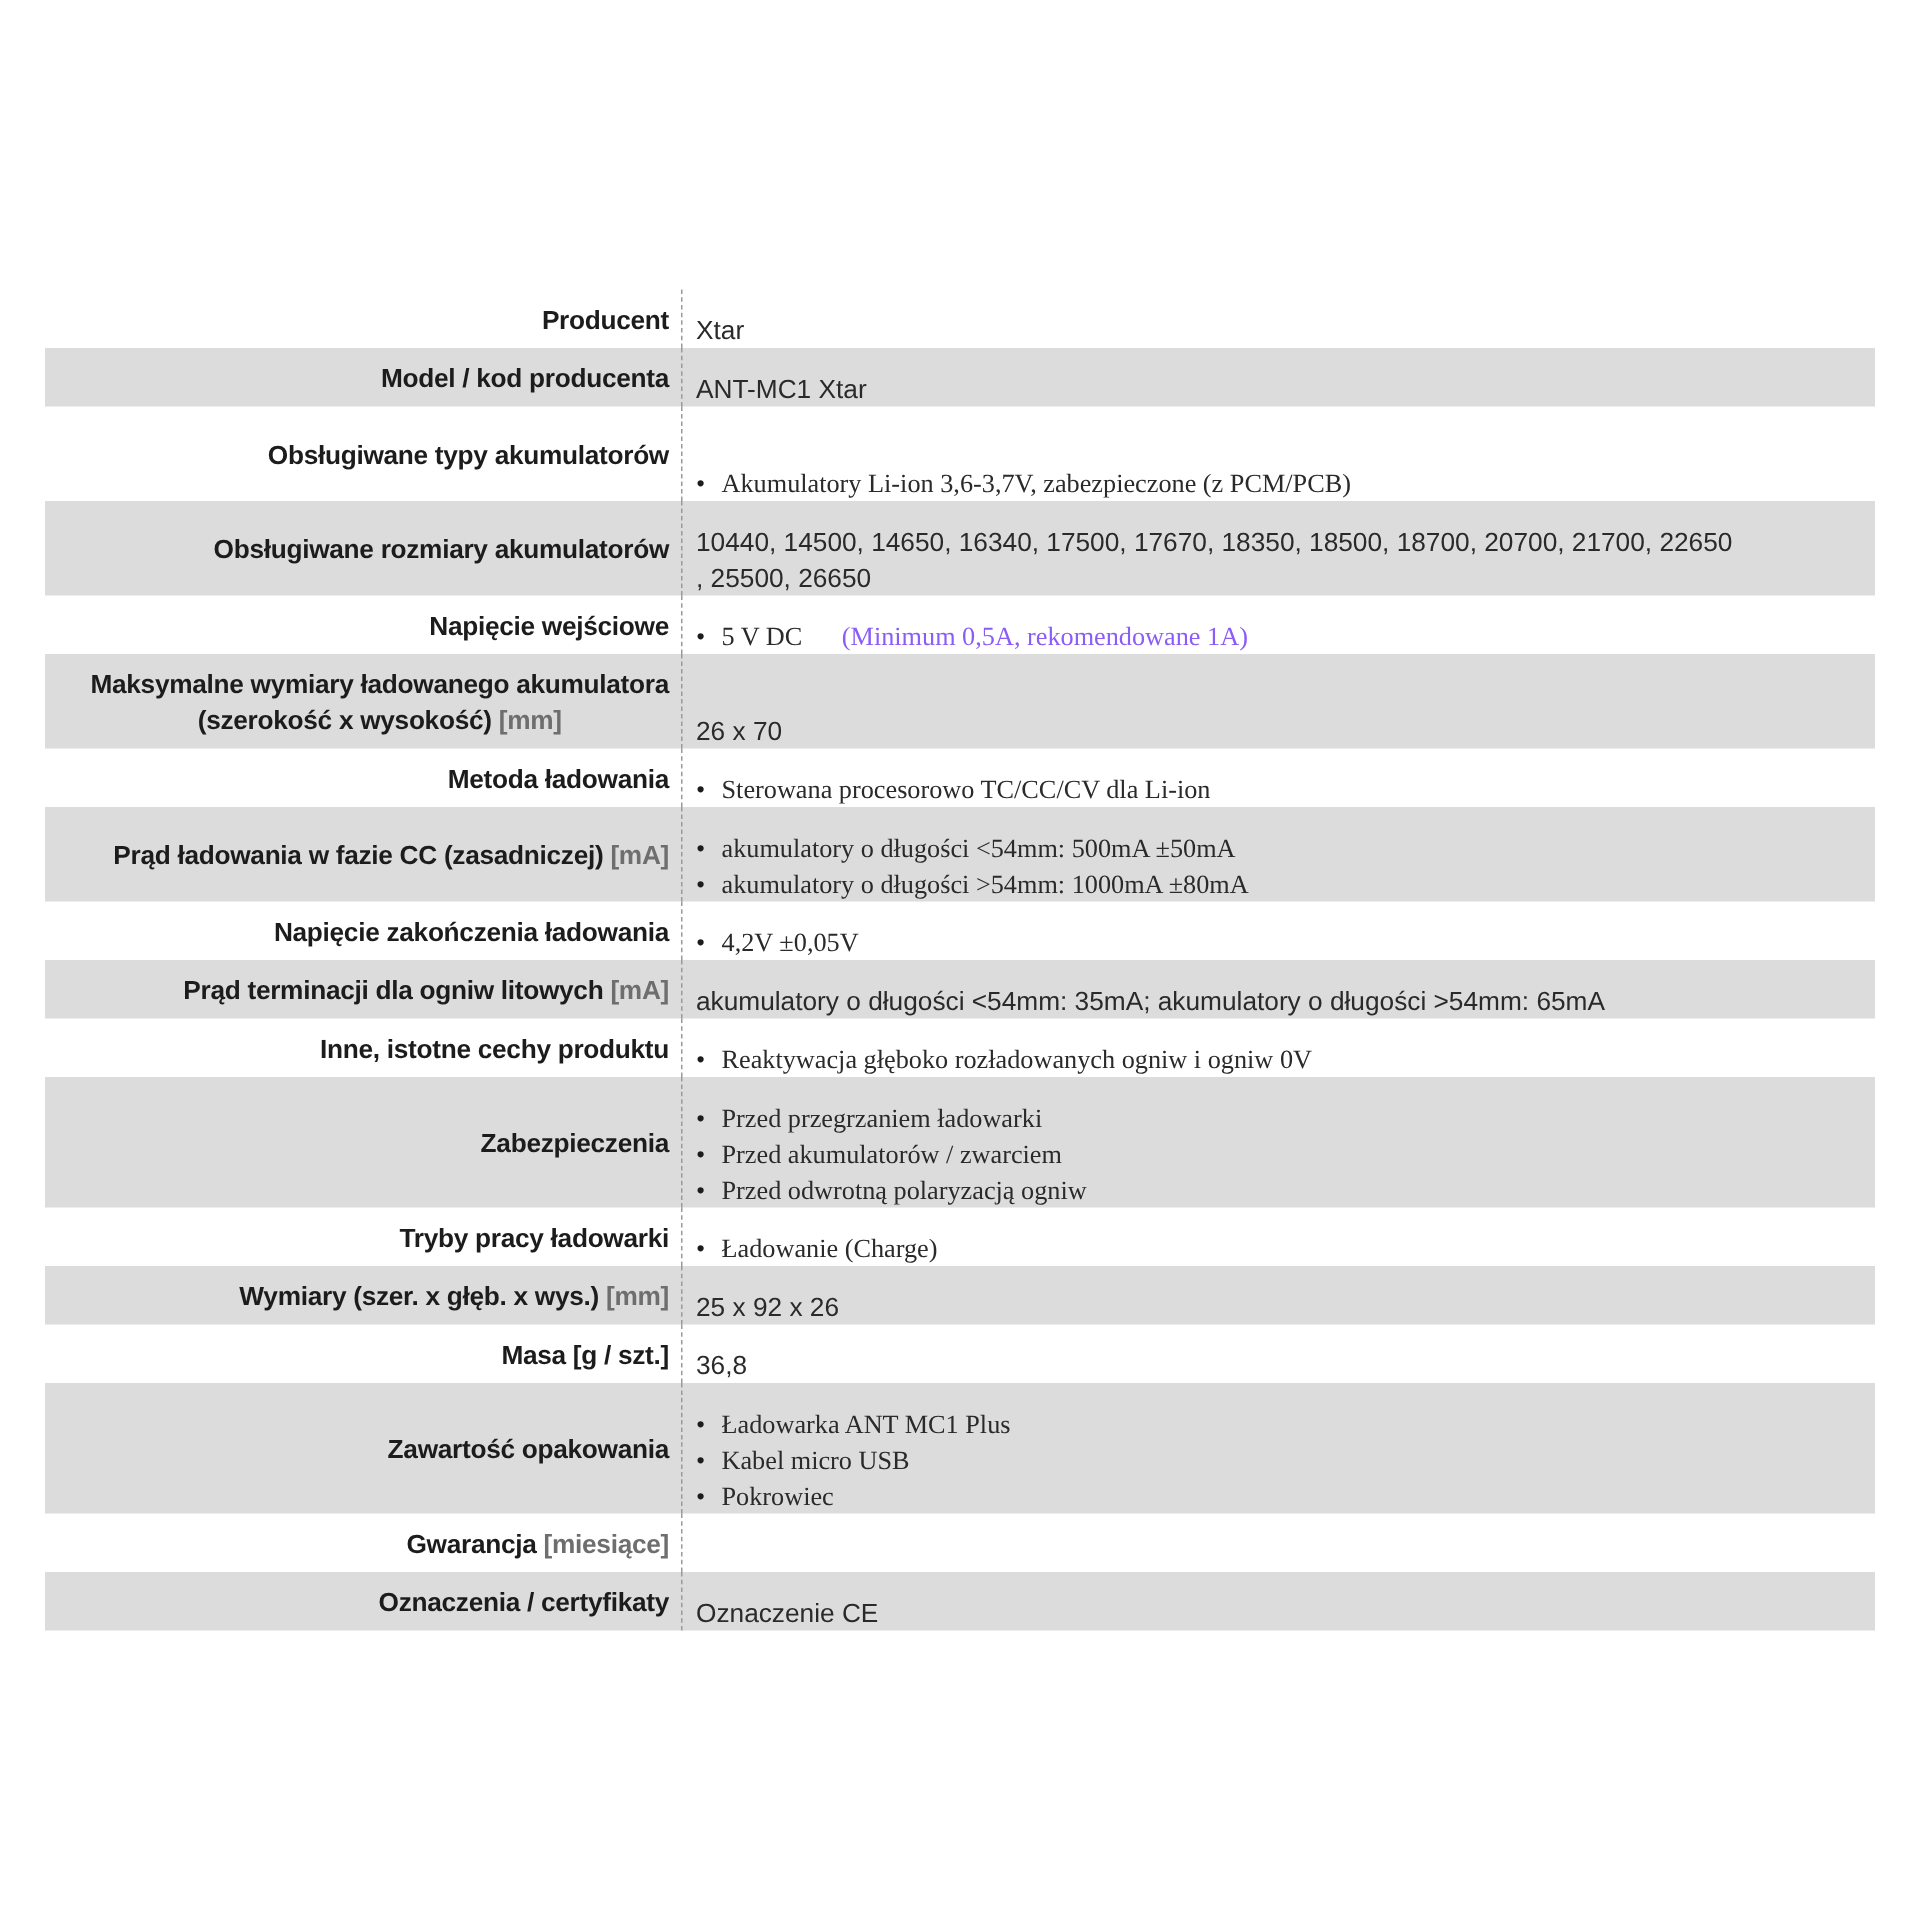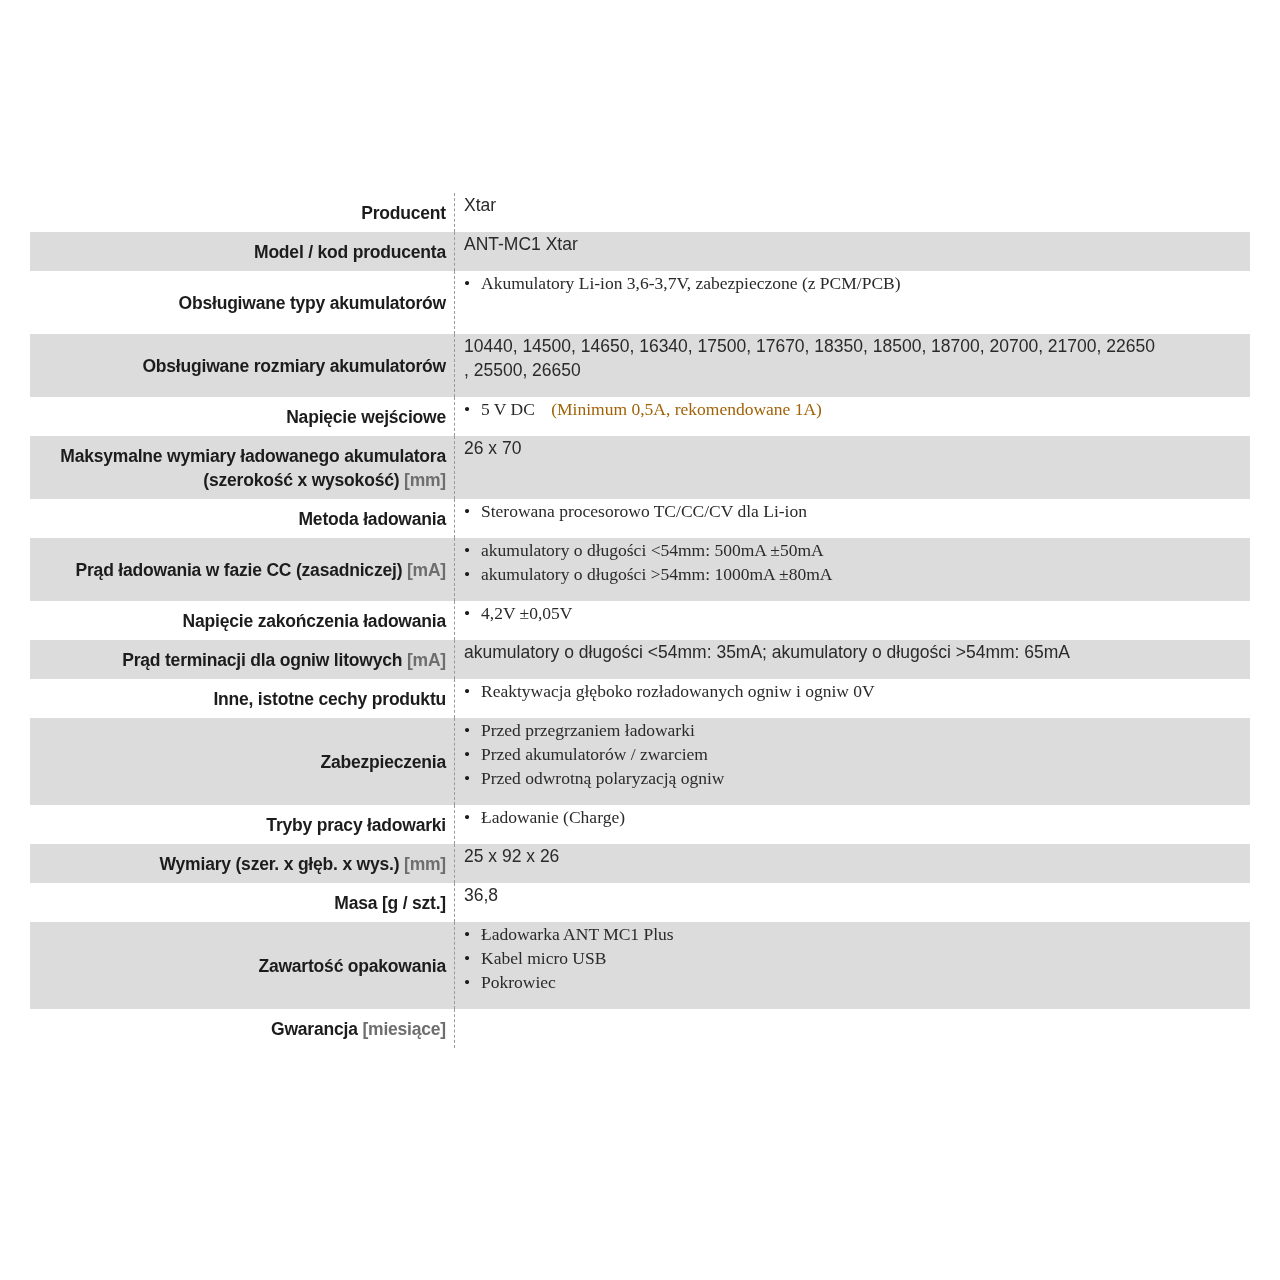--- a/index.html
+++ b/index.html
@@ -4,32 +4,32 @@
   <style>
     html, body { margin: 0; padding: 0; background: #ffffff; }
     body { width: 1280px; height: 1280px; position: relative; overflow: hidden;
            font-family: "Liberation Sans", "DejaVu Sans", sans-serif; }
     .spec-table { position: absolute; left: 30px; top: 193px; width: 1220px; }
     .row { display: flex; align-items: stretch; }
     .row.alt { background: #dcdcdc; }
     .row.w1 { min-height: 39px; }
     .row.w2 { min-height: 63px; }
     .row.w3 { min-height: 87px; }
-    .label { width: 425px; box-sizing: border-box; padding: 0 8px 0 4px; text-align: right;
+    .label { width: 425px; box-sizing: border-box; padding: 0 8px 0 4px; text-align: center;
              font-weight: bold; font-size: 17.5px; color: #1c1c1c; display: flex; align-items: center;
              justify-content: flex-end; line-height: 24px; letter-spacing: -0.2px;
              border-right: 1px dashed #9a9a9a; }
     .label .lbl-inner { display: block; }
     .unit { color: #6e6e6e; font-weight: bold; }
     .value { flex: 1; box-sizing: border-box; padding: 0 8px 0 9px; font-size: 17.5px; color: #2a2a2a;
-             display: flex; flex-direction: column; justify-content: flex-start; line-height: 24px; }
+             display: flex; flex-direction: column; justify-content: flex-end; line-height: 24px; }
     .bullets { margin: 0; padding: 0; list-style: none; font-family: Liberation Serif, serif; }
     .bullets li { position: relative; padding-left: 17px; line-height: 24px; }
     .bullets li::before { content: "\2022"; position: absolute; left: 0; top: 0; color: #1c1c1c; }
-    .note { color: #a16207; margin-left: 12px; }
+    .note { color: #8b5cf6; margin-left: 22px; }
   </style>
 </head>
 <body>
 
 <div class="spec-table">
 
   <div class="row w1">
     <div class="label">
         <span class="lbl-inner">Producent</span>
       </div>
@@ -199,14 +199,22 @@
       </ul>
     </div>
   </div>
 
   <div class="row w1">
     <div class="label">
       <span class="lbl-inner"><span>Gwarancja</span> <span class="unit">[miesiące]</span></span>
     </div>
   </div>
 
+  <div class="row w1 alt">
+    <div class="label">
+        <span class="lbl-inner">Oznaczenia / certyfikaty</span>
+      </div>
+    <div class="value">
+        <span>Oznaczenie CE</span>
+      </div>
+  </div>
 
 </div>
 
 </body></html>

